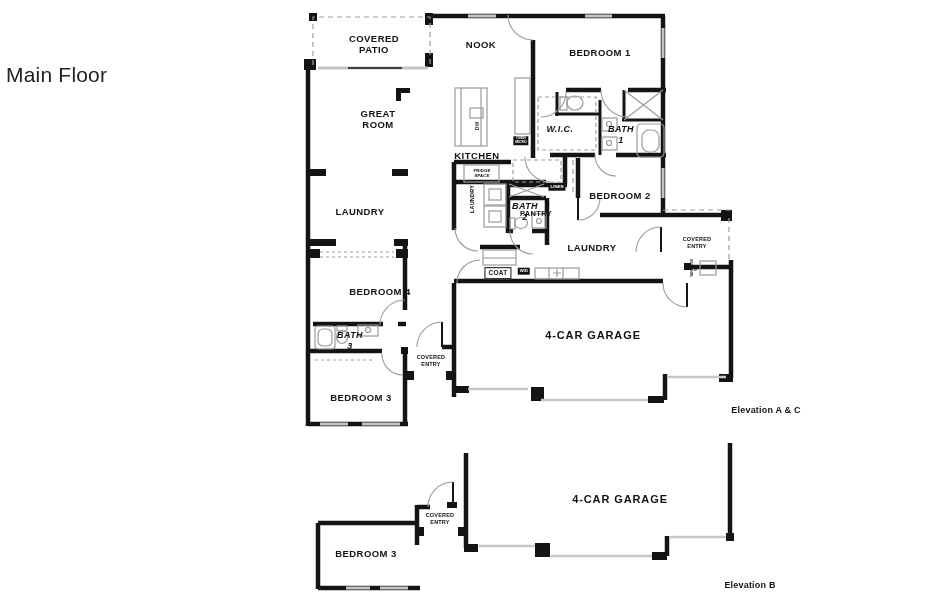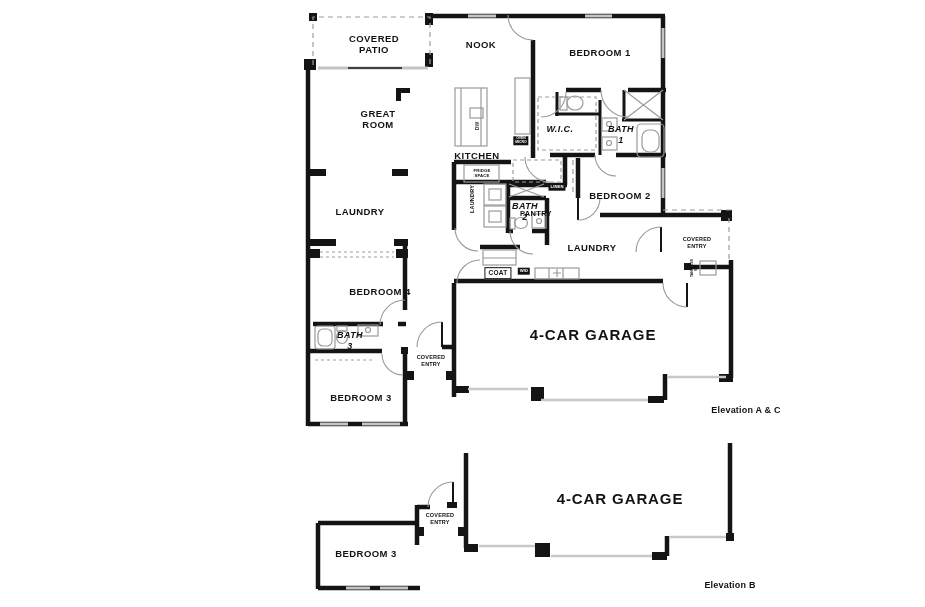--- a/index.html
+++ b/index.html
@@ -10,22 +10,22 @@
   .stage svg{position:absolute;left:0;top:0;}
   .lbl{
     position:absolute;transform:translate(-50%,-50%);
     font-weight:700;font-size:9.5px;letter-spacing:.45px;color:#121212;
     text-align:center;white-space:pre-line;line-height:1.18;
   }
   .title{
     position:absolute;transform:none;font-weight:400;font-size:21px;
     letter-spacing:.2px;color:#222;white-space:nowrap;
   }
-  .lbl.garage{font-size:15px;letter-spacing:.9px;}
-  .lbl.cap{font-size:9px;letter-spacing:.2px;}
+  .lbl.garage{font-size:11px;letter-spacing:.9px;}
+  .lbl.cap{font-size:9px;letter-spacing:.2px;margin-left:20px;}
   .lbl.md{font-size:9px;font-style:italic;}
   .lbl.sm{font-size:7.5px;letter-spacing:.3px;margin-top:45px;}
   .lbl.xs{font-size:5.5px;letter-spacing:.2px;line-height:1.25;}
   .lbl.tiny{font-size:4.3px;letter-spacing:.1px;}
   .lbl.vert{transform:translate(-50%,-50%) rotate(-90deg);}
   .lbl.chip{
     background:#121212;color:#fff;font-size:4.2px;letter-spacing:.1px;
     padding:1px 2px;line-height:1.1;
   }
   .lbl.micro{font-size:3.4px;letter-spacing:0;line-height:1.1;}
@@ -178,20 +178,21 @@
       <rect x="483" y="250" width="33" height="15"></rect>
         <path d="M483,258 H516"></path>
 
       <rect x="535" y="268" width="44" height="11"></rect>
       <path d="M549,268 V279 M563,268 V279 M553,273 H561 M557,269 V277"></path>
 
       <rect x="700" y="261" width="16" height="14"></rect>
     </g>
   </svg>
 
+  <div class="title" style="left:6px;top:63px">Main Floor</div>
 
   <div class="lbl" style="left:374px;top:44px">COVERED
 PATIO</div>
   <div class="lbl" style="left:481px;top:45px">NOOK</div>
   <div class="lbl" style="left:600px;top:53px">BEDROOM 1</div>
   <div class="lbl" style="left:378px;top:119px">GREAT
 ROOM</div>
   <div class="lbl md" style="left:560px;top:129px">W.I.C.</div>
   <div class="lbl md" style="left:621px;top:135px">BATH
 1</div>

